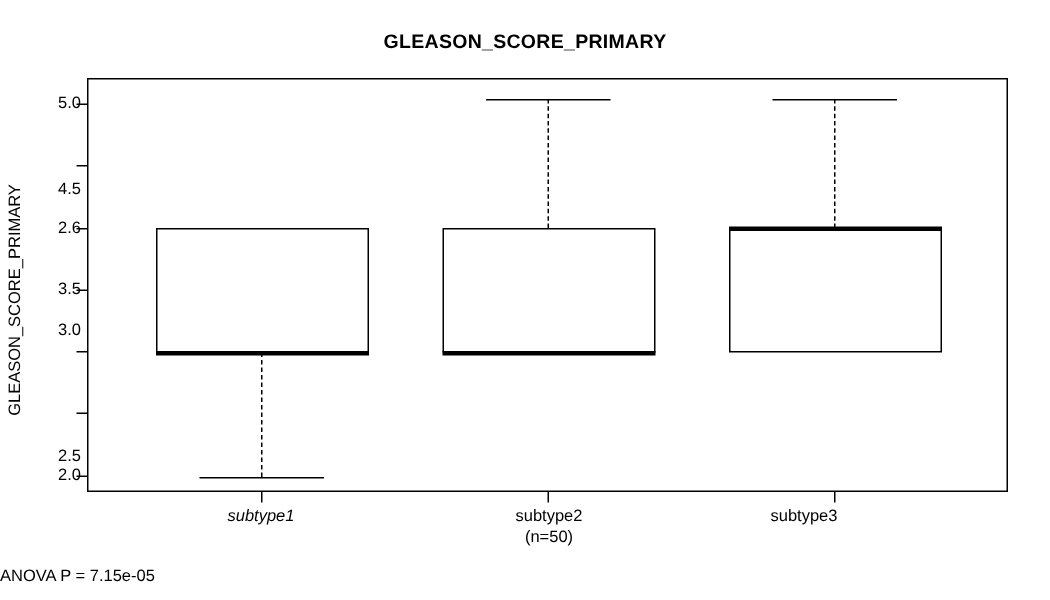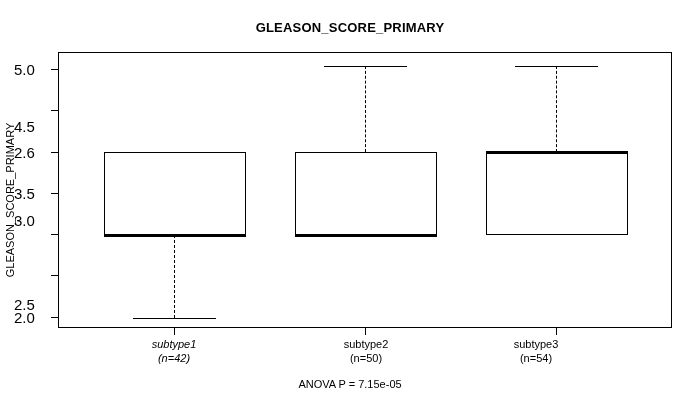--- a/index.html
+++ b/index.html
@@ -36,38 +36,38 @@
     transform-origin: left top;
     transform: rotate(-90deg) translate(-50%, 0);
     white-space: nowrap;
     font-size: 11px;
   }
   #anova-label {
     position: absolute;
     left: 0;
     top: 378px;
     width: 700px;
-    text-align: center;
     font-size: 11px;
   }
   #panel {
     position: absolute;
     left: 58px;
     top: 52px;
     width: 614px;
     height: 276px;
     border: 1px solid #000000;
     box-sizing: border-box;
     background: #ffffff;
   }
   .ytick-label {
     position: absolute;
     right: 646px;       
     width: 40px;
-    font-size: 15px;
+    text-align: right;
+    font-size: 11px;
     transform: translateY(-50%);
   }
   .ytick-mark {
     position: absolute;
     left: 51px;
     width: 7px;
     height: 1px;
     background: #000000;
   }
   .xtick-mark {
@@ -157,30 +157,28 @@
     <div class="whisker-line" style="left:497px; top:13px; height:86px;"></div>
     <div class="whisker-cap" style="left:456px; top:13px; width:83px;"></div>
     <div class="box" style="left:427px; top:99px; width:142px; height:83px;"></div>
     <div class="median" style="left:427px; top:98px; width:142px;"></div>
 
   </div>
 
   <div class="xtick-mark" style="left:174px;"></div>
   <div class="xtick-label" style="left:174px;font-style:italic;">
     <span>subtype1</span>
-    <span class="n">(n=42)</span>
   </div>
 
   <div class="xtick-mark" style="left:365px;"></div>
   <div class="xtick-label" style="left:366px;">
     <span>subtype2</span>
     <span class="n">(n=50)</span>
   </div>
 
   <div class="xtick-mark" style="left:556px;"></div>
   <div class="xtick-label" style="left:536px;">
     <span>subtype3</span>
-    <span class="n">(n=54)</span>
   </div>
 
   <div id="anova-label">ANOVA P = 7.15e-05</div>
 
 </div>
 
 </body></html>

